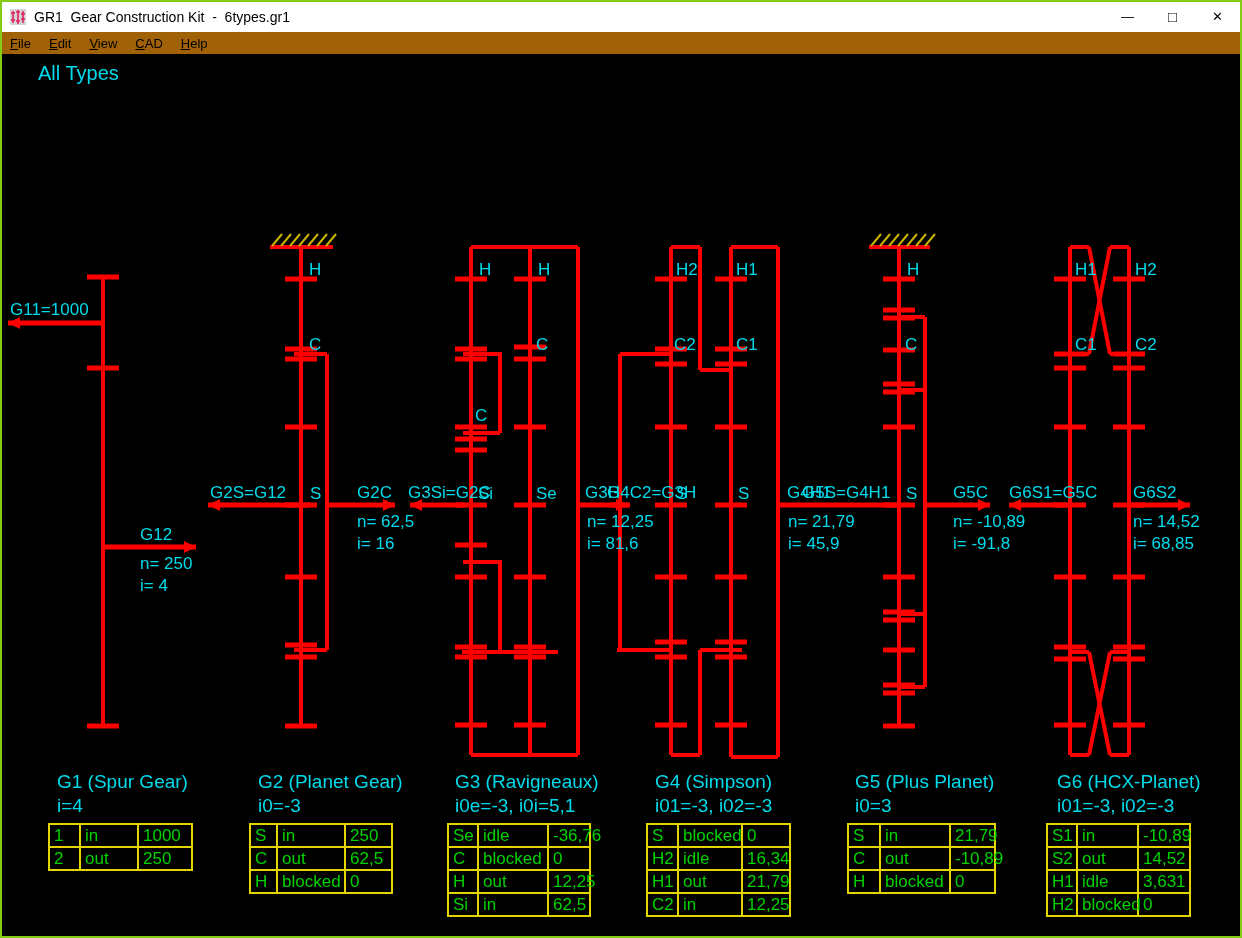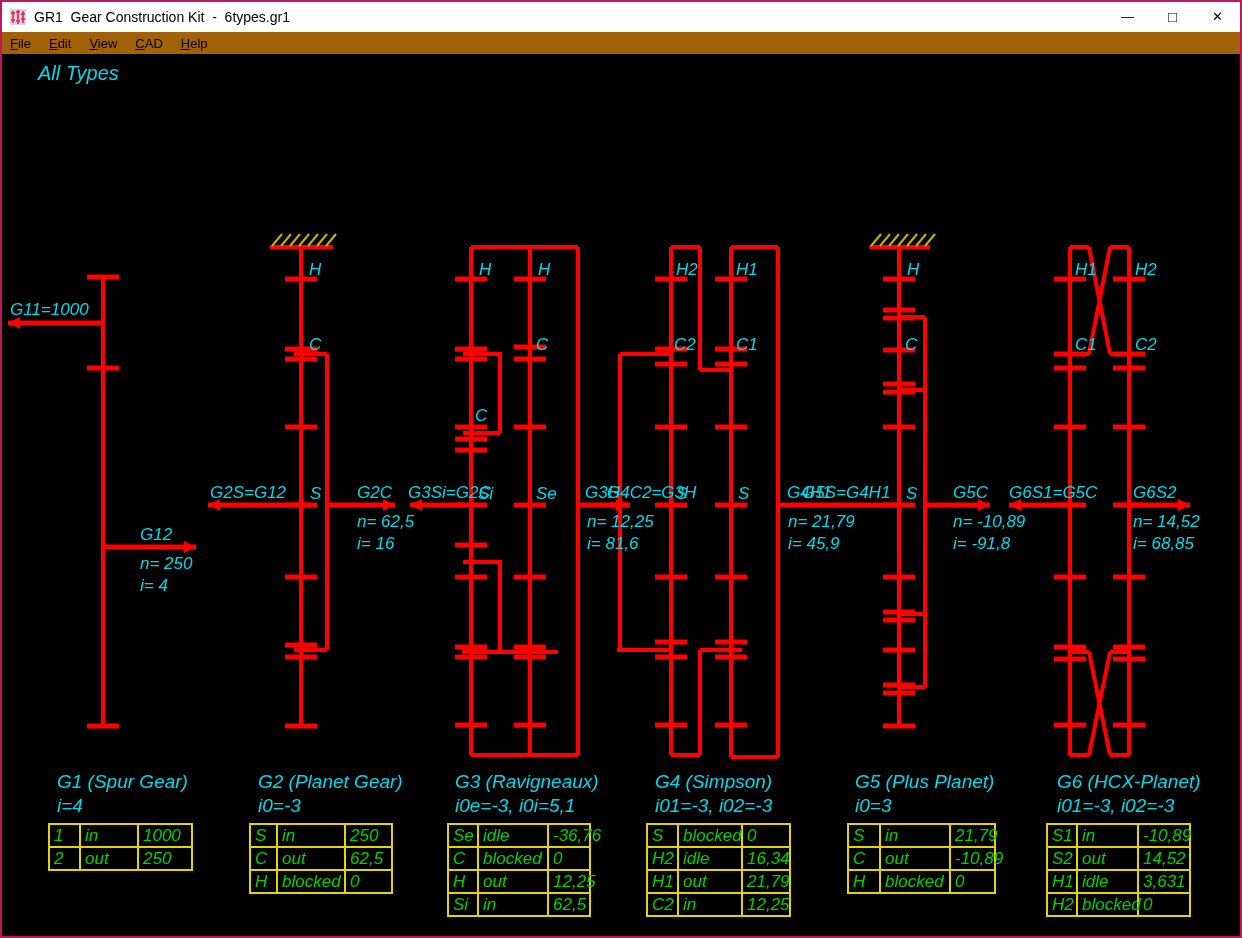--- a/index.html
+++ b/index.html
@@ -1,31 +1,31 @@
 <!DOCTYPE html>
 <html><head>
 <meta charset="utf-8">
 <style>
   html,body{margin:0;padding:0;background:#000;}
   .window{position:relative;width:1242px;height:938px;box-sizing:border-box;
-          border:2px solid #be185d;background:#000;overflow:hidden;
+          border:2px solid #84cc16;background:#000;overflow:hidden;
           font-family:"Liberation Sans",sans-serif;}
   .titlebar{height:30px;background:#fff;display:flex;align-items:center;position:relative;}
   .app-icon{width:16px;height:16px;margin-left:8px;display:inline-block;}
   .title{margin-left:8px;font-size:14px;color:#000;white-space:pre;}
   .win-controls{position:absolute;right:0;top:0;height:30px;display:flex;}
   .win-btn{width:45px;height:30px;line-height:30px;text-align:center;color:#000;cursor:default;}
   .win-btn.min{font-size:13px;}
   .win-btn.max{font-size:15px;}
   .win-btn.cls{font-size:13px;}
   .menubar{height:22px;background:#a16207;display:flex;align-items:center;font-size:13px;color:#000;}
   .menu-item{padding:0 9px;}
   .menu-item:first-child{padding-left:8px;}
   .mn{text-decoration:underline;}
-  .canvas{position:absolute;left:0;top:52px;width:1238px;height:884px;background:#000;font-style:italic;}
+  .canvas{position:absolute;left:0;top:52px;width:1238px;height:884px;background:#000;}
   svg text{font-family:"Liberation Sans",sans-serif;}
   .lbl{fill:#00dbeb;font-size:17px;}
   .gt{fill:#00dbeb;font-size:19px;}
   .h1{fill:#00dbeb;font-size:20px;}
   .tc{fill:#00d300;font-size:17px;}
   .ln{stroke:#ff0000;stroke-width:4;fill:none;}
   .tk{stroke:#ff0000;stroke-width:5;fill:none;}
   .io{stroke:#ff0000;stroke-width:5;fill:none;}
   .tb{stroke:#e4d400;stroke-width:2;fill:none;shape-rendering:crispEdges;}
   .ha{stroke:#c8b400;stroke-width:2;fill:none;}

